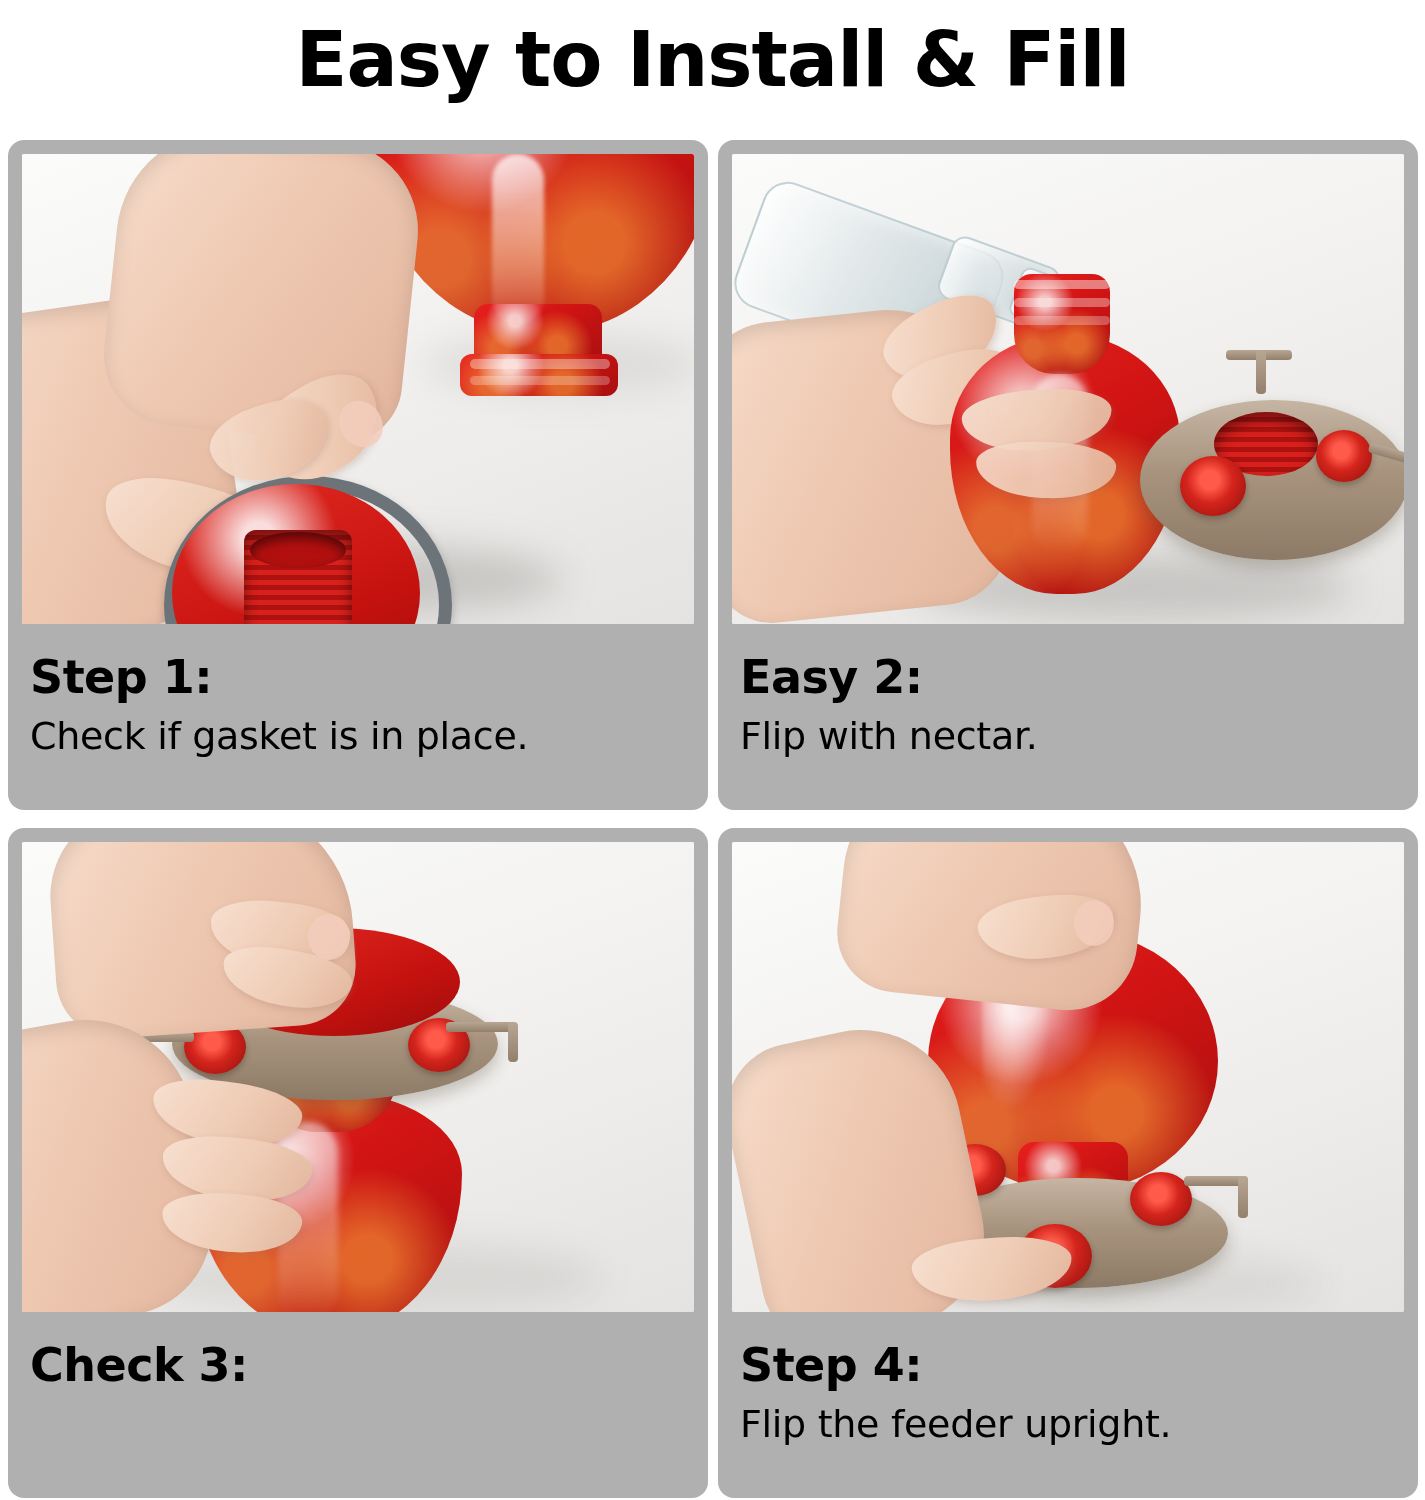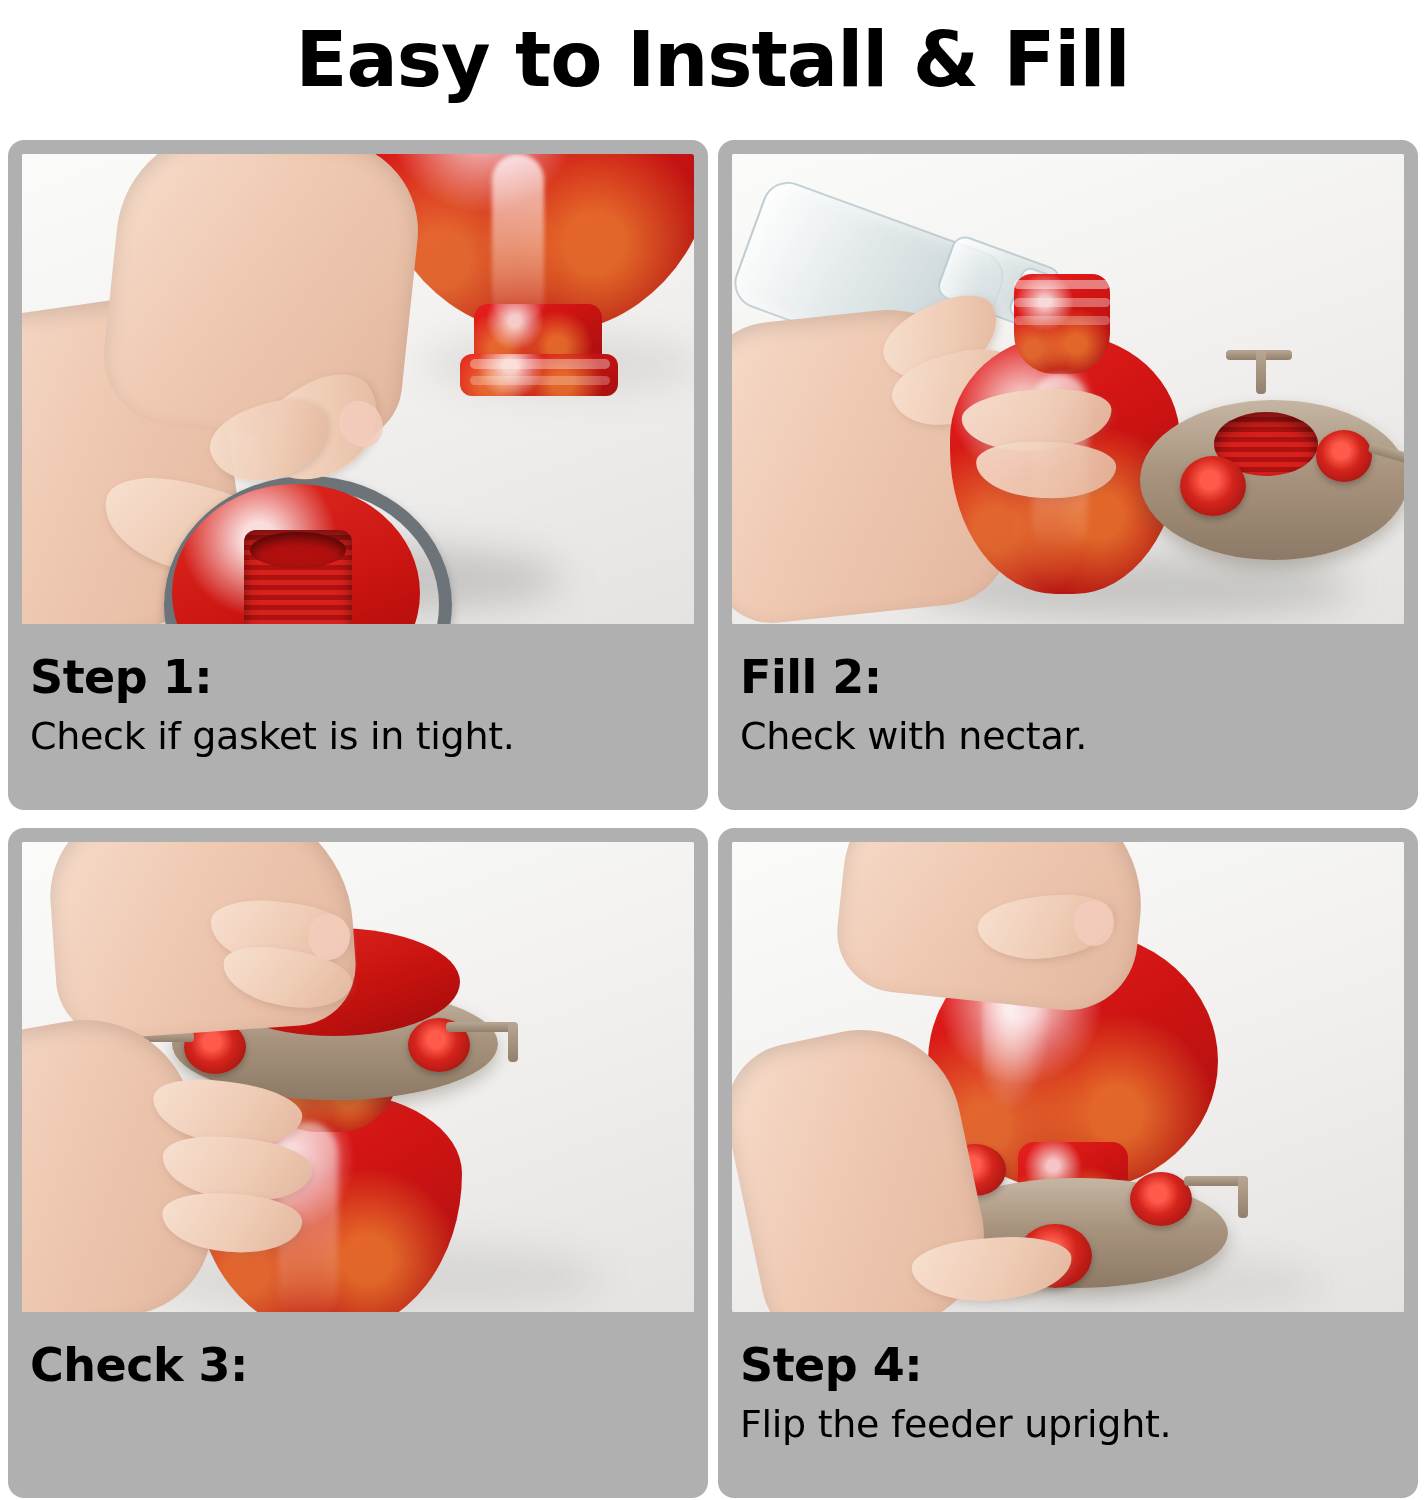--- a/index.html
+++ b/index.html
@@ -201,21 +201,21 @@
         <div style="position:absolute;left:228px;top:378px;width:96px;height:36px;background:#b2100f;border-radius:50%;box-shadow:inset 0 6px 12px rgba(0,0,0,.55);"></div>
 
         <div class="hand" style="left:90px; top:-20px; width:300px; height:300px; border-radius:110px 90px 60px 70px; transform:rotate(6deg);"></div>
         <div class="finger" style="left:232px; top:230px; width:130px; height:90px; transform:rotate(-32deg);"></div>
         <div class="nail" style="left:318px; top:246px; width:42px; height:48px; transform:rotate(-32deg);"></div>
         <div class="finger" style="left:188px; top:250px; width:120px; height:74px; transform:rotate(-18deg); opacity:.95;"></div>
       </div>
 
       <div class="caption-block">
         <div class="step-title">Step 1:</div>
-        <div class="step-desc">Check if gasket is in tight.</div>
+        <div class="step-desc">Check if gasket is in place.</div>
       </div>
     </div>
 
     <div class="card">
       <div class="photo">
         <div class="bg-soft"></div>
         <div class="shadow-blob" style="left:180px; top:400px; width:440px; height:66px;"></div>
 
         <div class="bottle" style="left:10px; top:60px; width:250px; height:128px; border-radius:26px; transform:rotate(20deg);"></div>
         <div class="bottle" style="left:210px; top:96px; width:110px; height:62px; border-radius:14px; transform:rotate(20deg);"></div>
@@ -239,22 +239,22 @@
         <div class="metal-base" style="left:408px; top:246px; width:268px; height:160px;"></div>
         <div class="threads" style="left:482px; top:258px; width:104px; height:64px; border-radius:50%;"></div>
         <div class="flower" style="left:448px; top:302px; width:66px; height:60px;"></div>
         <div class="flower" style="left:584px; top:276px; width:56px; height:52px;"></div>
         <div class="perch" style="left:494px; top:196px; width:66px; height:10px;"></div>
         <div class="perch" style="left:524px; top:196px; width:10px; height:44px;"></div>
         <div class="perch" style="left:636px; top:296px; width:56px; height:10px; transform:rotate(16deg);"></div>
       </div>
 
       <div class="caption-block">
-        <div class="step-title">Fill 2:</div>
-        <div class="step-desc">Check with nectar.</div>
+        <div class="step-title">Easy 2:</div>
+        <div class="step-desc">Flip with nectar.</div>
       </div>
     </div>
 
     <div class="card">
       <div class="photo">
         <div class="bg-soft"></div>
         <div class="shadow-blob" style="left:120px; top:400px; width:460px; height:70px; opacity:.5;"></div>
 
         <div class="glass-red" style="left:172px; top:250px; width:268px; height:240px; border-radius:48% 48% 46% 46% / 34% 34% 66% 66%;"></div>
         <div class="glass-red" style="left:236px; top:170px; width:140px; height:120px; border-radius:22px 22px 60px 60px;"></div>

